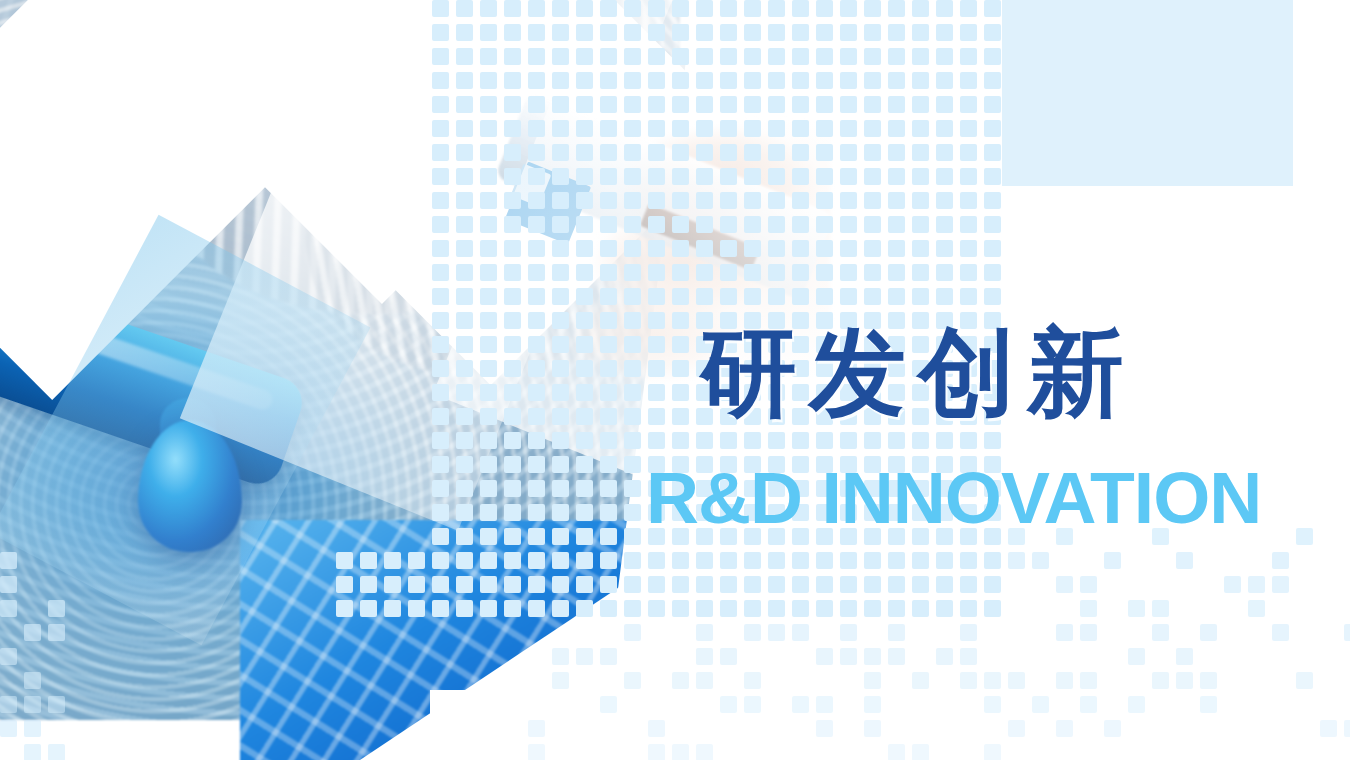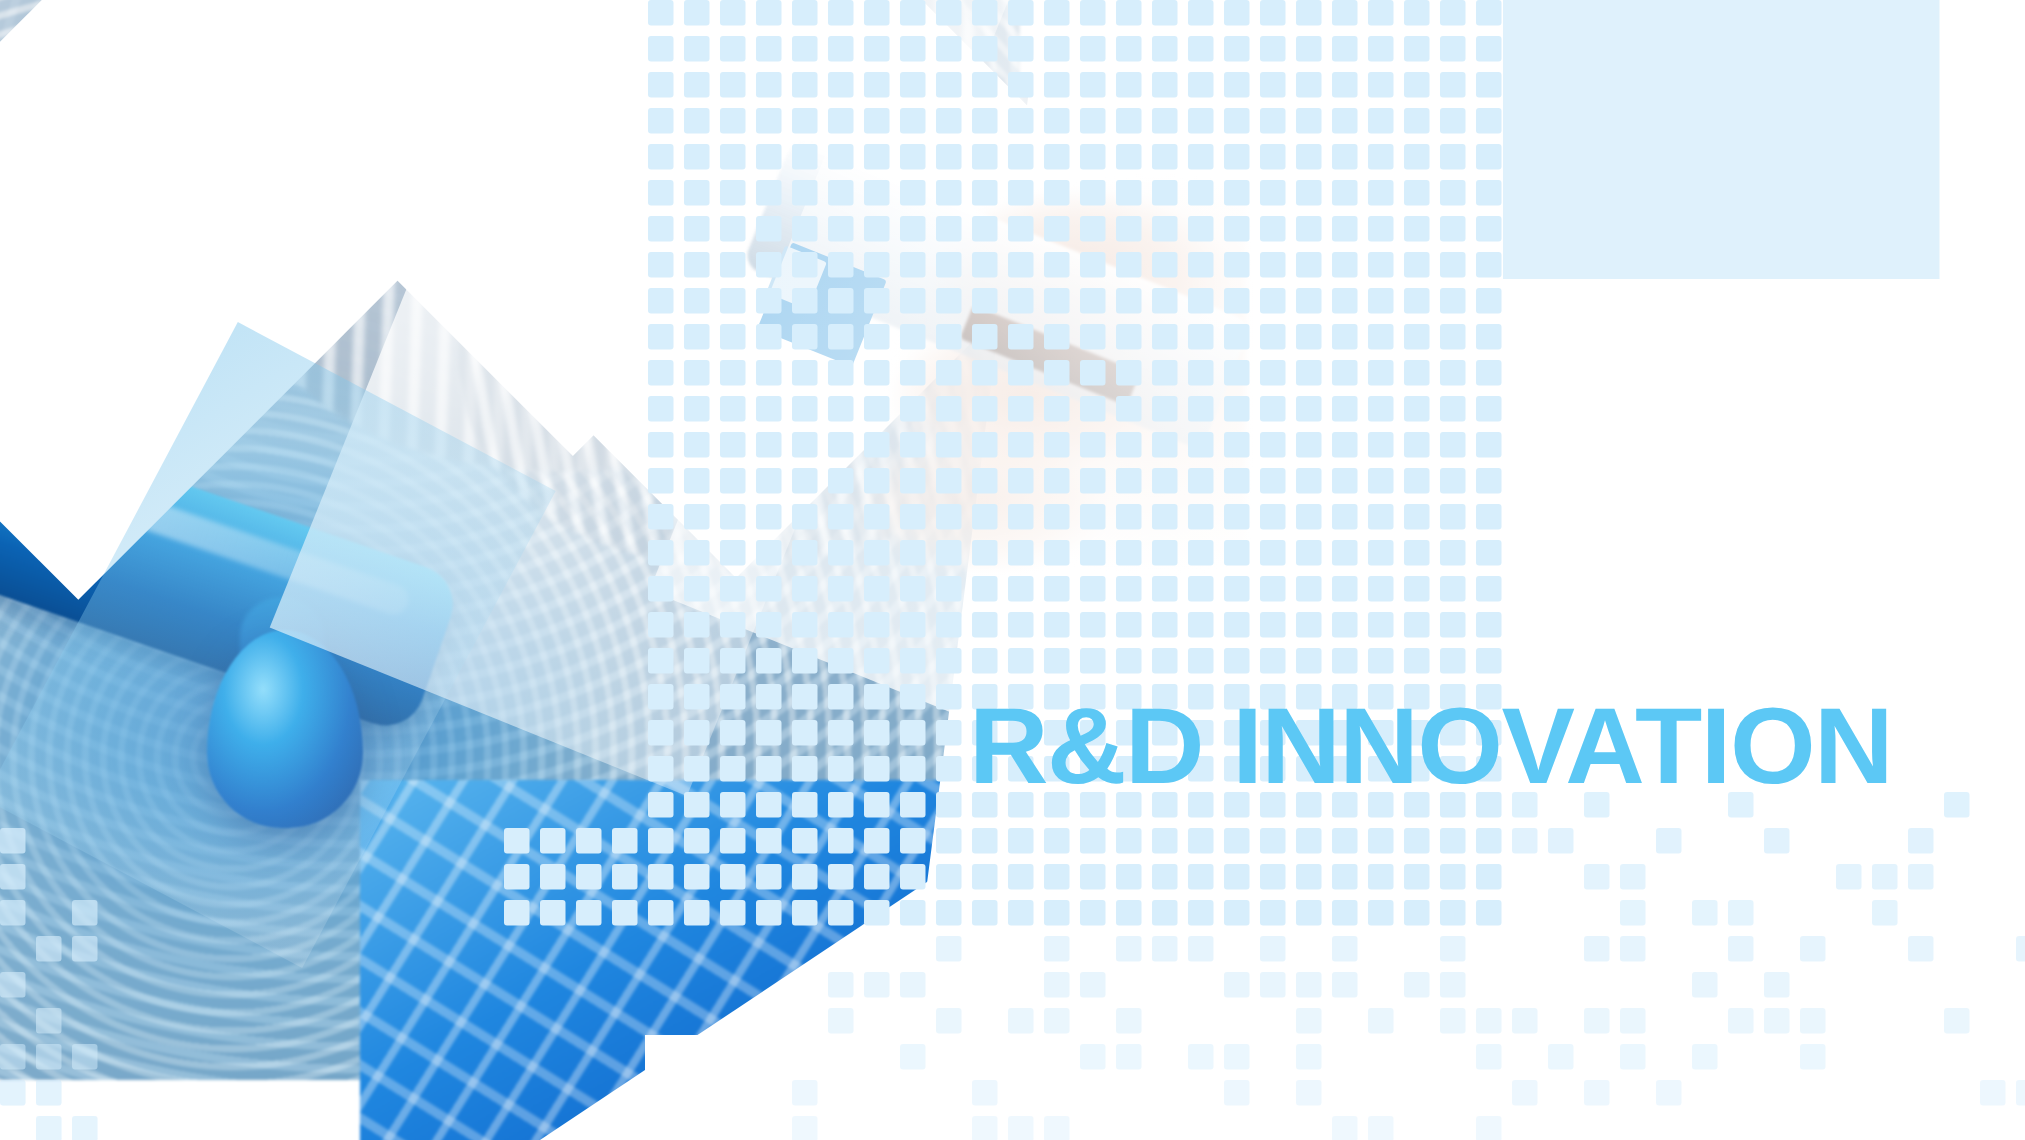--- a/index.html
+++ b/index.html
@@ -1977,15 +1977,16 @@
       <div class="sq" style="left: 696px; top: 744px; background: rgb(215, 238, 252); opacity: 0.412981;"></div>
       <div class="sq" style="left: 888px; top: 744px; background: rgb(215, 238, 252); opacity: 0.412981;"></div>
       <div class="sq" style="left: 912px; top: 744px; background: rgb(215, 238, 252); opacity: 0.412981;"></div>
       <div class="sq" style="left: 984px; top: 744px; background: rgb(215, 238, 252); opacity: 0.412981;"></div>
     </div>
 
   <div id="logo-panel">
     
   </div>
 
+  <div id="title-cn">研发创新</div>
   <div id="title-en">R&amp;D INNOVATION</div>
 
 </div>
 
 </body></html>

